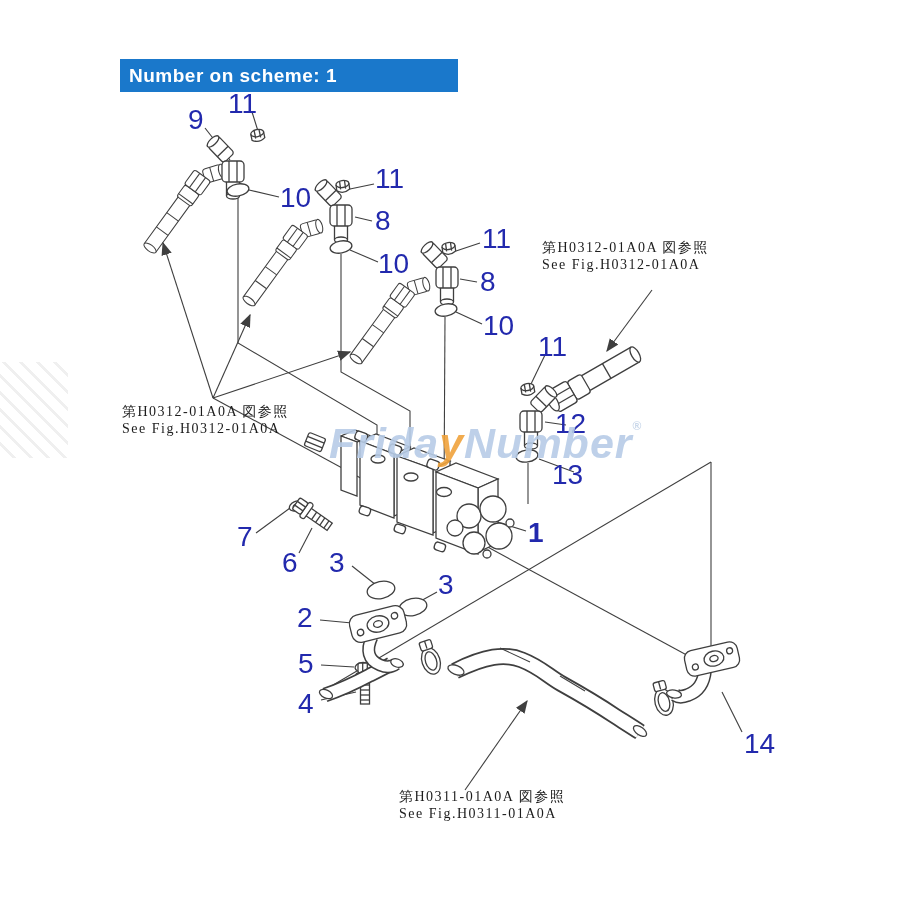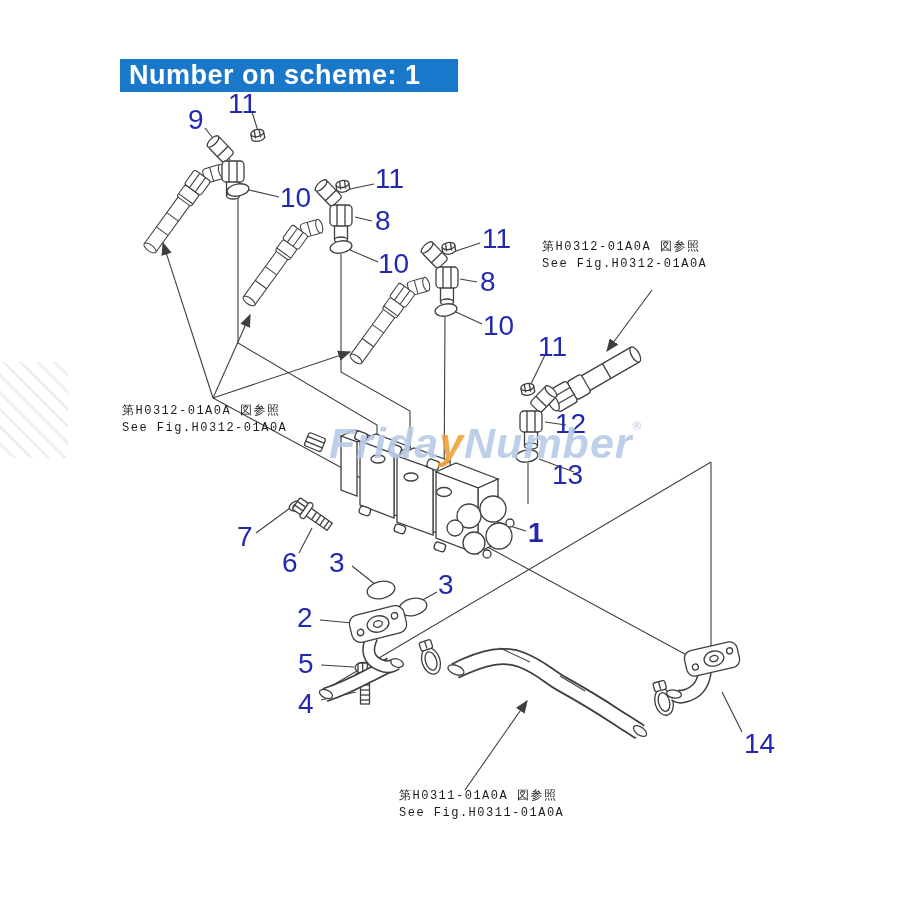--- a/index.html
+++ b/index.html
@@ -2,31 +2,31 @@
 <html><head>
 <meta charset="utf-8">
 <style>
   html,body{margin:0;padding:0;}
   body{
     width:900px;height:900px;position:relative;background:#ffffff;
     font-family:"Liberation Sans",sans-serif;overflow:hidden;
   }
   #banner{
     position:absolute;left:120px;top:59px;width:338px;height:33px;
-    background:#1a78cb;color:#ffffff;font-size:27px;font-weight:bold;
+    background:#1a78cb;color:#ffffff;font-size:19px;font-weight:bold;
     line-height:33px;padding-left:9px;box-sizing:border-box;letter-spacing:.5px;
   }
   .callout{
     position:absolute;color:#2229ad;font-size:28px;line-height:28px;
     font-weight:400;white-space:nowrap;
   }
   .callout.bold{font-weight:700;}
   .ref{
-    position:absolute;color:#1c1c1c;font-family:Liberation Mono, monospace;
-    font-size:12px;line-height:17px;letter-spacing:1.5px;white-space:nowrap;
+    position:absolute;color:#1c1c1c;font-family:Liberation Serif, serif;
+    font-size:14px;line-height:17px;letter-spacing:1.5px;white-space:nowrap;
   }
   #watermark{
     position:absolute;left:329px;top:419px;font-size:43px;font-weight:bold;
     font-style:italic;letter-spacing:1px;color:#b7cce7;opacity:.9;white-space:nowrap;
   }
   #watermark .accent{color:#f0a33c;}
   #watermark sup{font-size:12px;color:#c3d3e8;vertical-align:28px;font-style:normal;}
   #hatch{
     position:absolute;left:0;top:362px;width:68px;height:96px;opacity:.55;
     background:repeating-linear-gradient(45deg,#ffffff 0px,#ffffff 9px,#e3e3e3 9px,#e3e3e3 12px);

